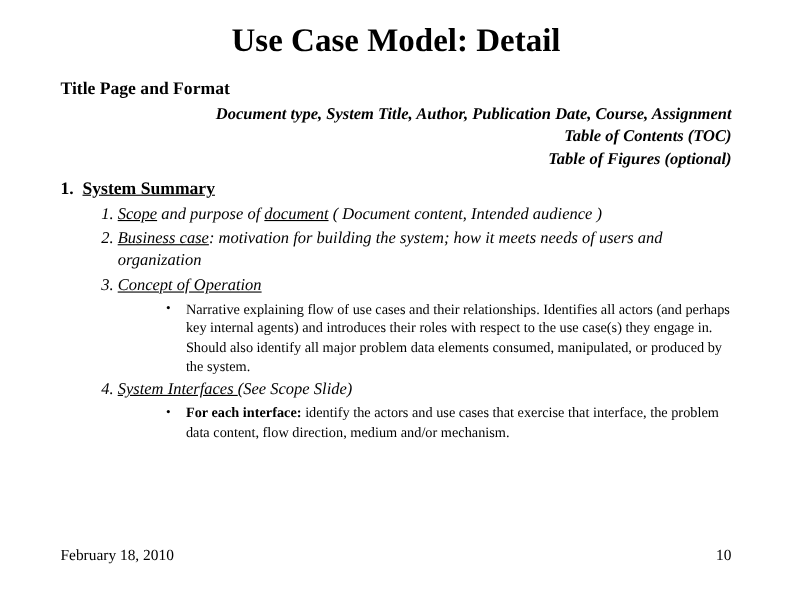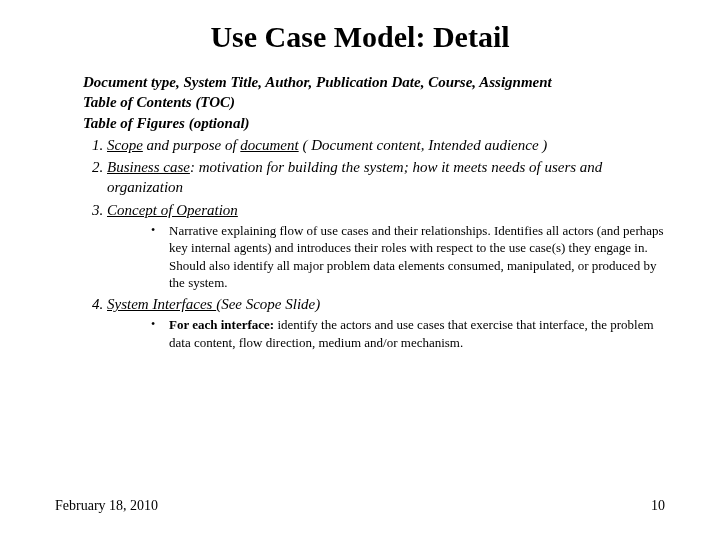--- a/index.html
+++ b/index.html
@@ -28,20 +28,21 @@
     margin: 0 0 4px 0;
   }
   .indent1 {
     margin-left: 28px;
   }
   .italic-bold {
     font-style: italic;
     font-weight: bold;
     font-size: 15px;
     line-height: 1.35;
+    text-align: right;
   }
   .num-heading {
     font-weight: bold;
     font-size: 16px;
     margin-top: 8px;
     margin-bottom: 4px;
   }
   .num-heading .u { text-decoration: underline; }
   .ol-inner {
     margin: 2px 0 2px 28px;
@@ -80,26 +81,30 @@
     font-size: 14px;
   }
   .bold { font-weight: bold; }
 </style>
 </head>
 <body>
 
 <div class="slide">
   <div class="title">Use Case Model: Detail</div>
 
+  <div class="sec-heading">Title Page and Format</div>
   <div class="indent1">
     <div class="italic-bold">Document type, System Title, Author, Publication Date, Course, Assignment</div>
     <div class="italic-bold">Table of Contents (TOC)</div>
     <div class="italic-bold">Table of Figures (optional)</div>
   </div>
 
+  <div class="num-heading">
+    <span>1.</span>&nbsp;&nbsp;<span class="u">System Summary</span>
+  </div>
 
   <ol class="ol-inner">
     <li>
       <span class="u">Scope</span><span> and purpose of </span><span class="u">document</span><span> ( Document content, Intended audience )</span>
     </li>
     <li>
       <span class="u">Business case</span><span>: </span><span>motivation for building the system; how it meets needs of users and organization</span>
     </li>
     <li>
       <span class="u">Concept of Operation</span>

